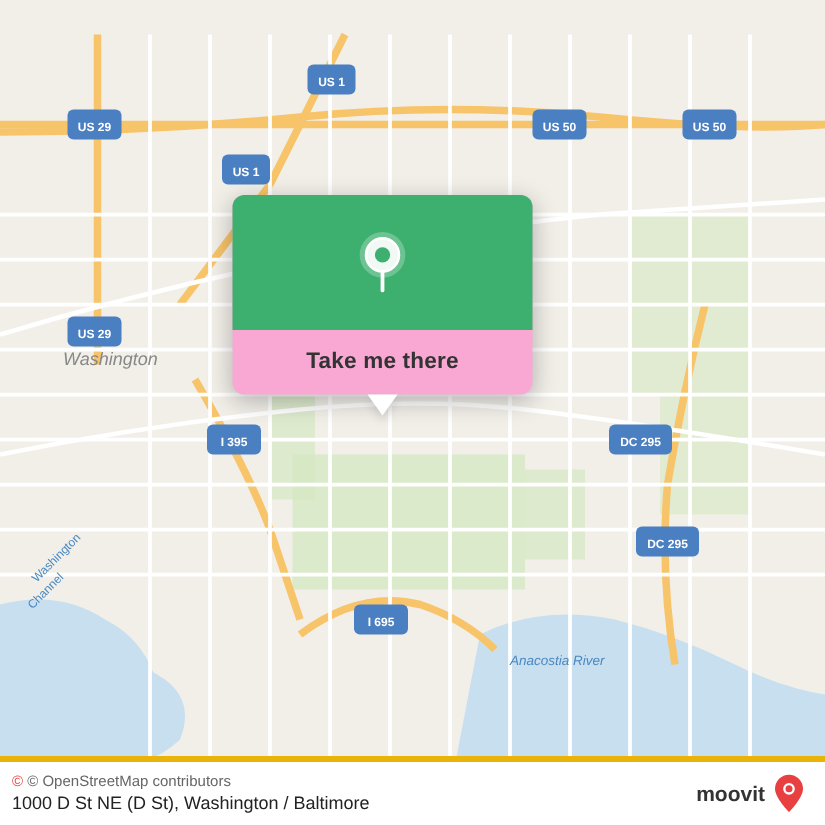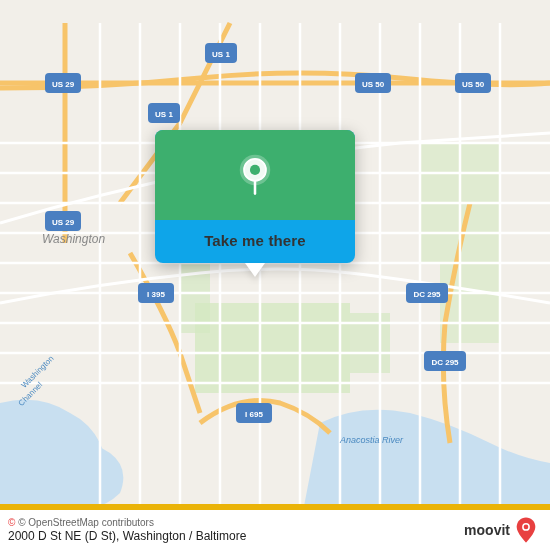--- a/index.html
+++ b/index.html
@@ -35,21 +35,21 @@
       width: 100%;
       height: 100%;
     }
 
     
     #popup-card {
       position: absolute;
       top: 130px;
       left: 155px;
       width: 200px;
-      background: #0ea5e9;
+      background: #f9a8d4;
       border-radius: 8px;
       box-shadow: 0 4px 16px rgba(0,0,0,0.28);
       display: flex;
       flex-direction: column;
       align-items: center;
       padding-bottom: 14px;
       z-index: 10;
     }
 
     #popup-card::after {
@@ -95,21 +95,21 @@
       position: absolute;
       bottom: 0;
       left: 0;
       width: 100%;
       height: 46px;
       background: #fff;
       display: flex;
       align-items: center;
       justify-content: space-between;
       padding: 0 10px 0 8px;
-      border-top: 6px solid #eab308;
+      border-top: 4px solid #eab308;
       z-index: 10;
     }
 
     #moovit-logo {
       display: flex;
       align-items: center;
       gap: 3px;
     }
 
     #moovit-pin {
@@ -230,21 +230,21 @@
     </div>
     <button id="take-me-there-btn">Take me there</button>
   </div>
 
   <div id="bottom-bar">
     <div style="display:flex; flex-direction:column; gap:1px;">
       <span id="attribution" style="font-size:10px; color:#e84040;">
         <span style="color:#e84040;">©</span>
         <span style="color:#666; font-size:10px;">© OpenStreetMap contributors</span>
       </span>
-      <span id="address-text" style="font-size:12px; color:#222; font-weight:500;">2000 D St NE (D St), Washington / Baltimore</span>
+      <span id="address-text" style="font-size:12px; color:#222; font-weight:500;">1000 D St NE (D St), Washington / Baltimore</span>
     </div>
 
     <div id="moovit-logo" style="display:flex; align-items:center; gap:2px;">
       <span style="font-size:14px; font-weight:700; color:#333;">moovit</span>
       <svg id="moovit-pin" viewBox="0 0 28 36" width="28" height="36" xmlns="http://www.w3.org/2000/svg">
         <path d="M14,2 C7.4,2 2,7.4 2,14 C2,22 14,34 14,34 C14,34 26,22 26,14 C26,7.4 20.6,2 14,2 Z" fill="#e84040"></path>
         <circle cx="14" cy="14" r="5" fill="white"></circle>
         <circle cx="14" cy="14" r="3" fill="#e84040"></circle>
       </svg>
     </div>

